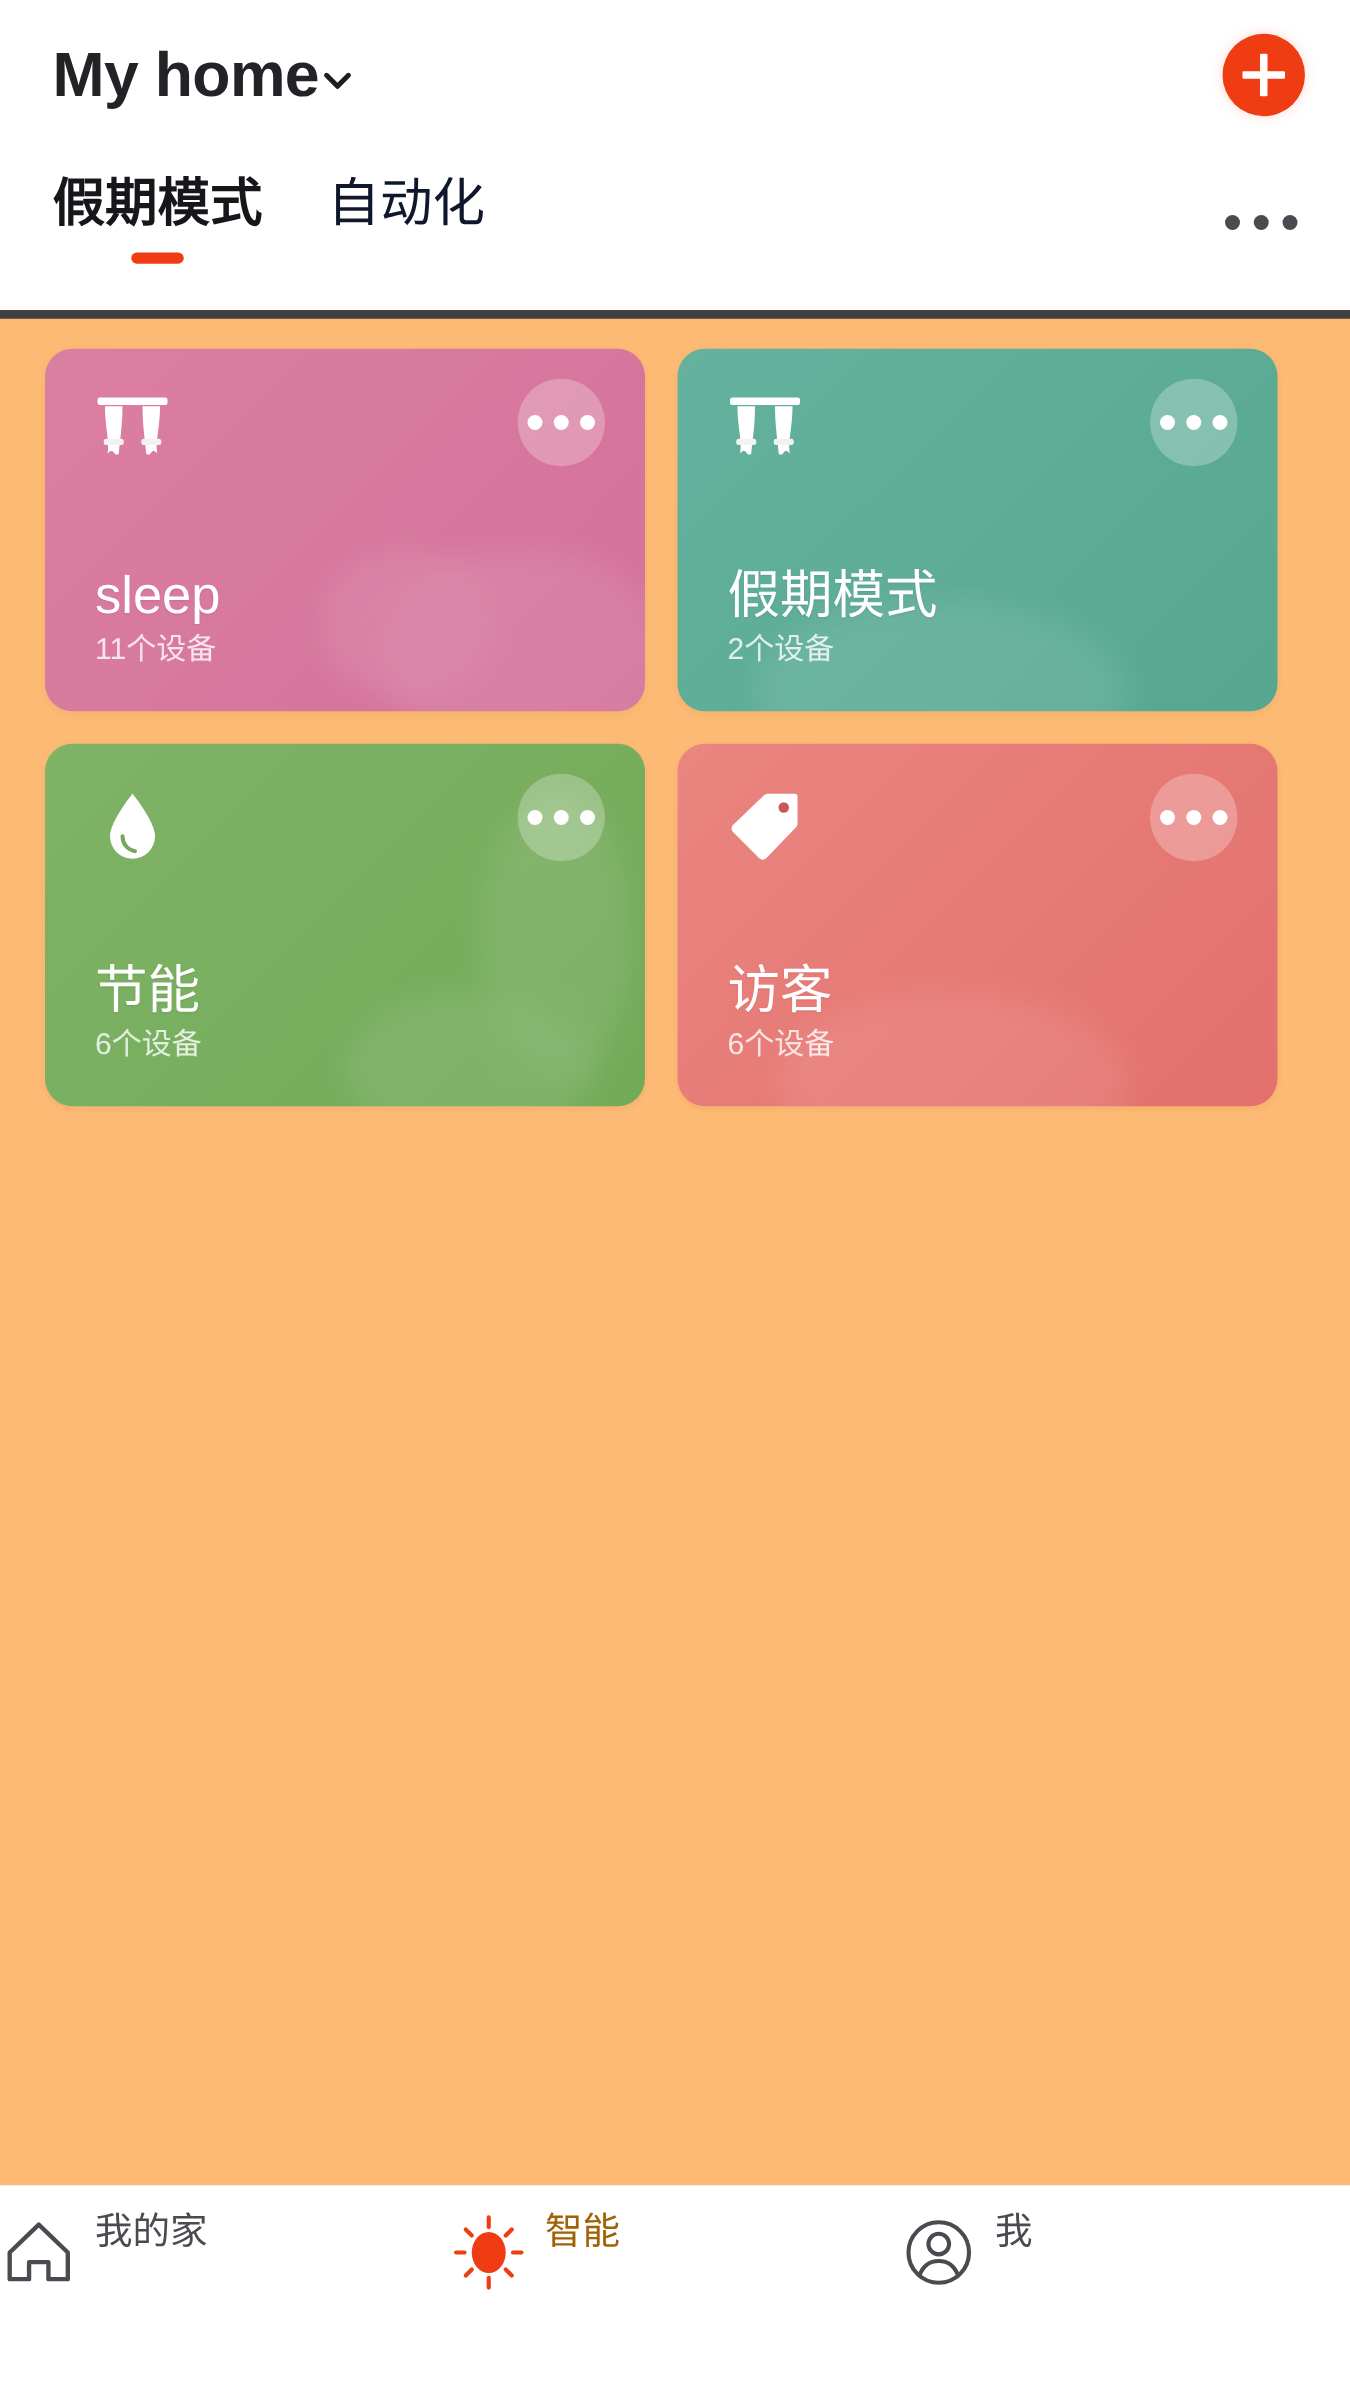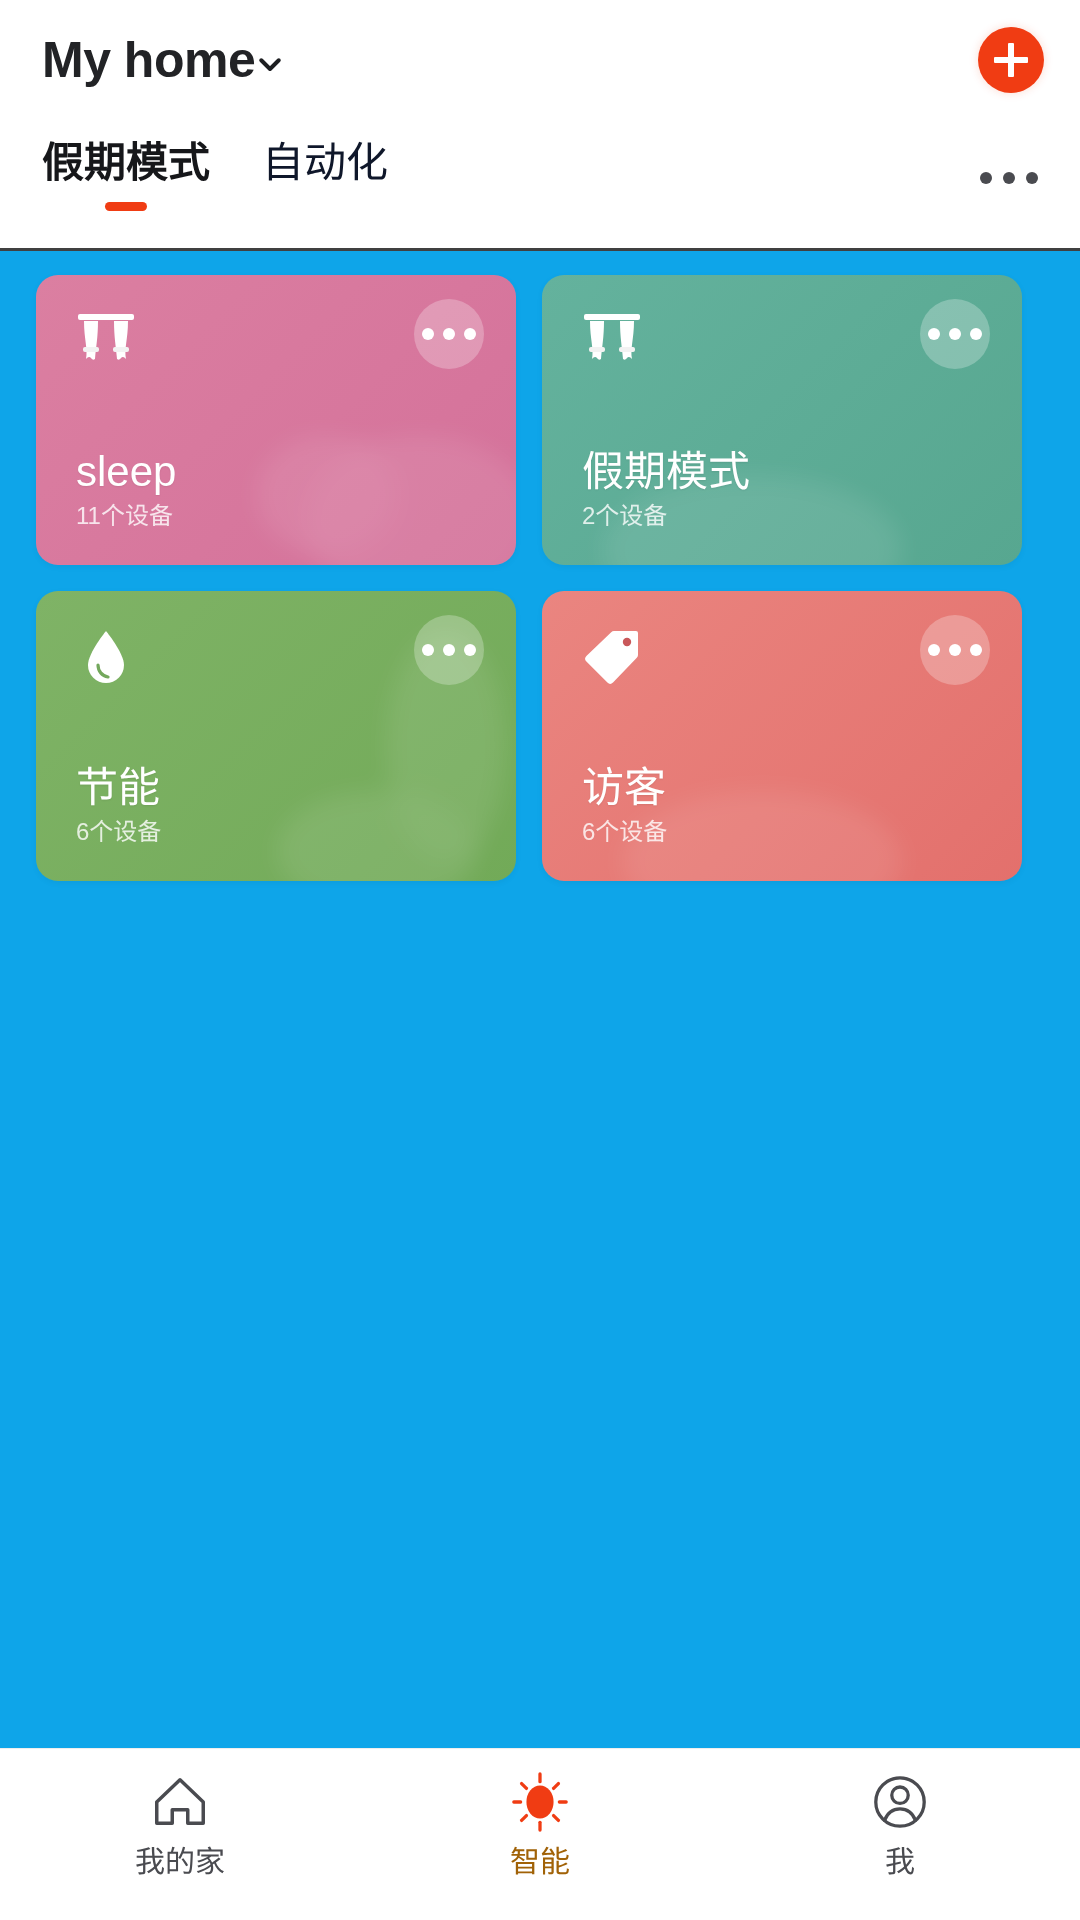--- a/index.html
+++ b/index.html
@@ -115,22 +115,22 @@
     margin-top:12px;
   }
   .overflow-menu .dot {
     width:12px; height:12px; border-radius:50%;
     background:#4a4b50;
   }
 
   
   .content {
     flex:1 1 auto;
-    background:#0ea5e9;
-    border-top:3px solid #404040;
+    background:#fdba74;
+    border-top:7px solid #404040;
     padding:24px 36px 0 36px;
     overflow:hidden;
   }
   .scene-grid {
     display:flex; flex-wrap:wrap;
     gap:26px 26px;
     align-content:flex-start;
   }
   .scene-card {
     position:relative;
@@ -202,22 +202,22 @@
     flex:0 0 172px;
     height:172px;
     background:#ffffff;
     border-top:1px solid #eeeeee;
     display:flex;
     align-items:flex-start;
     padding-top:22px;
   }
   .nav-item {
     flex:1 1 0;
-    display:flex; flex-direction:column;
-    align-items:center; justify-content:flex-start;
+    display:flex; flex-direction:row;
+    justify-content:flex-start;
     gap:14px;
     cursor:pointer;
   }
   .nav-icon {
     width:62px; height:62px;
     display:block;
   }
   .nav-label {
     font-size:30px;
     color:#4a4b50;

